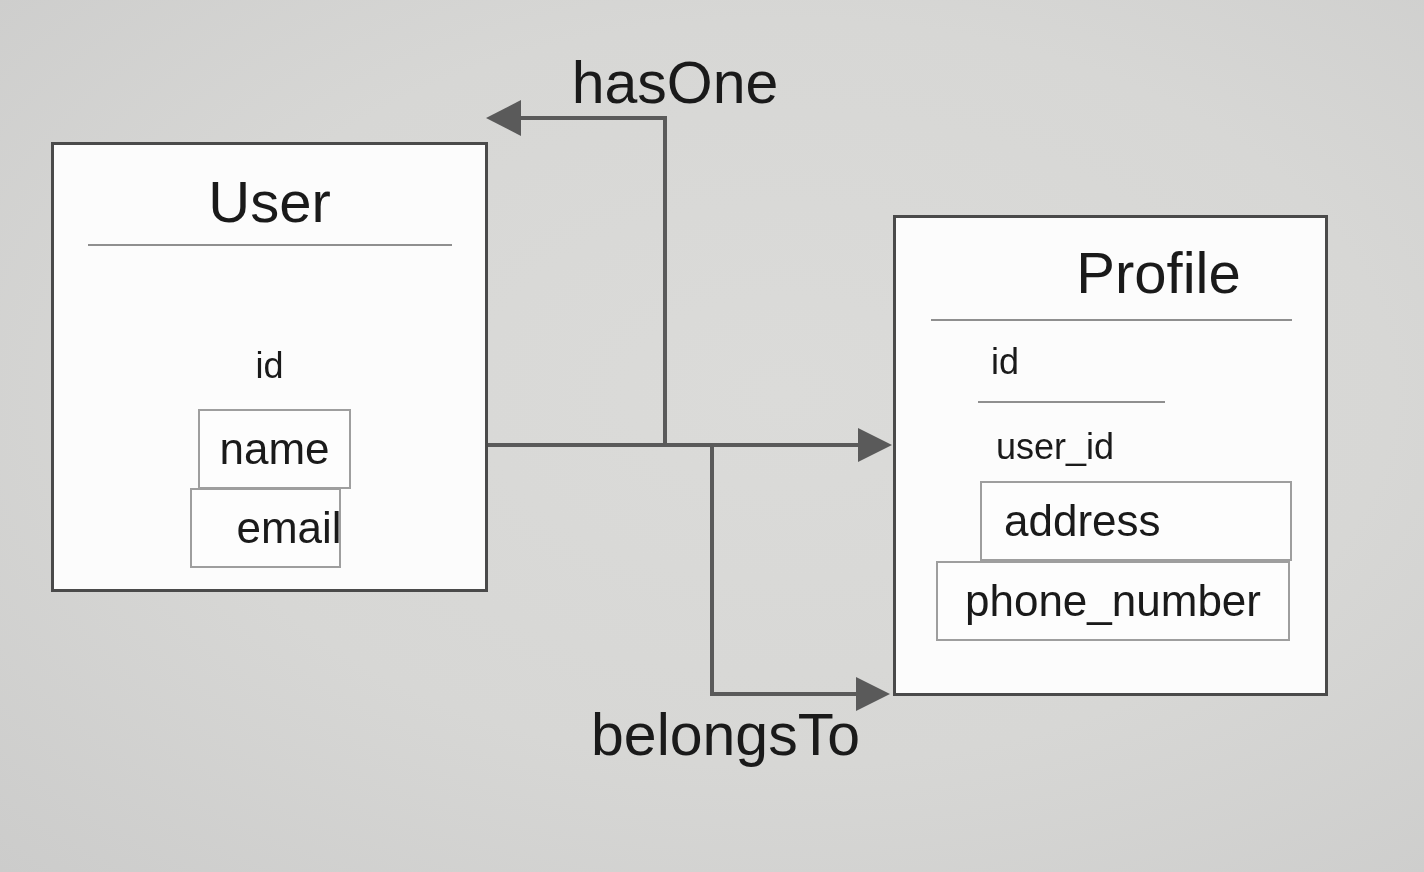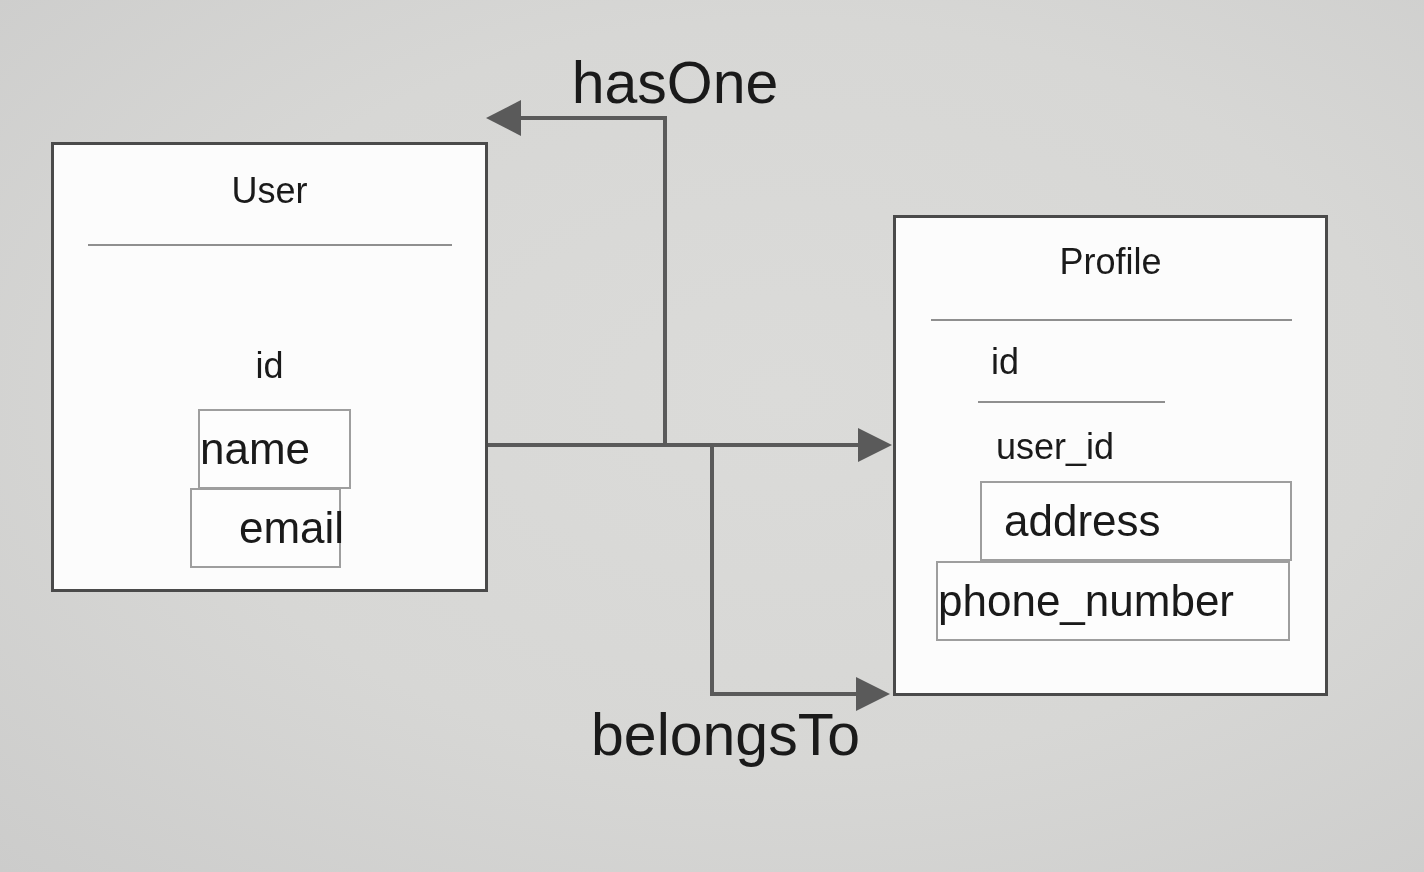--- a/index.html
+++ b/index.html
@@ -26,24 +26,24 @@
     background: #fcfcfc;
     border: 3px solid #4a4a4a;
     box-sizing: border-box;
   }
   .entity-user   { left: 51px;  top: 142px; width: 437px; height: 450px; }
   .entity-profile{ left: 893px; top: 215px; width: 435px; height: 481px; }
 
   .entity-title {
     position: absolute; left: 0; width: 100%;
     text-align: center;
-    font-size: 36px; line-height: 1;
+    font-size: 58px; line-height: 1;
   }
   .entity-user .entity-title    { top: 28px; }
-  .entity-profile .entity-title { top: 26px; }
+  .entity-profile .entity-title { top: 26px; margin-left: 48px; }
 
   .title-separator {
     position: absolute; height: 0;
     border-top: 2px solid #8f8f8f;
   }
   .entity-user .title-separator    { top: 99px;  left: 34px; right: 33px; }
   .entity-profile .title-separator { top: 101px; left: 35px; right: 33px; }
 
   .field-text {
     position: absolute;
@@ -57,21 +57,21 @@
     height: 0; border-top: 2px solid #8f8f8f;
   }
   .profile-field-user-id { top: 211px; left: 100px; }
 
   .field-box {
     position: absolute;
     background: #fdfdfd;
     border: 2px solid #9e9e9e;
     box-sizing: border-box;
     font-size: 44px;
-    display: flex; align-items: center; 
+    display: flex; align-items: center; justify-content: center;
   }
   .user-name-box  { left: 144px; top: 264px; width: 153px; height: 80px; }
   .user-email-box { left: 136px; top: 343px; width: 151px; height: 80px; padding-left: 47px; }
   .profile-address-box {
     left: 84px; top: 263px; width: 312px; height: 80px;
     justify-content: flex-start; padding-left: 22px;
   }
   .profile-phone-box { left: 40px; top: 343px; width: 354px; height: 80px; }
 
   .relation-label {

